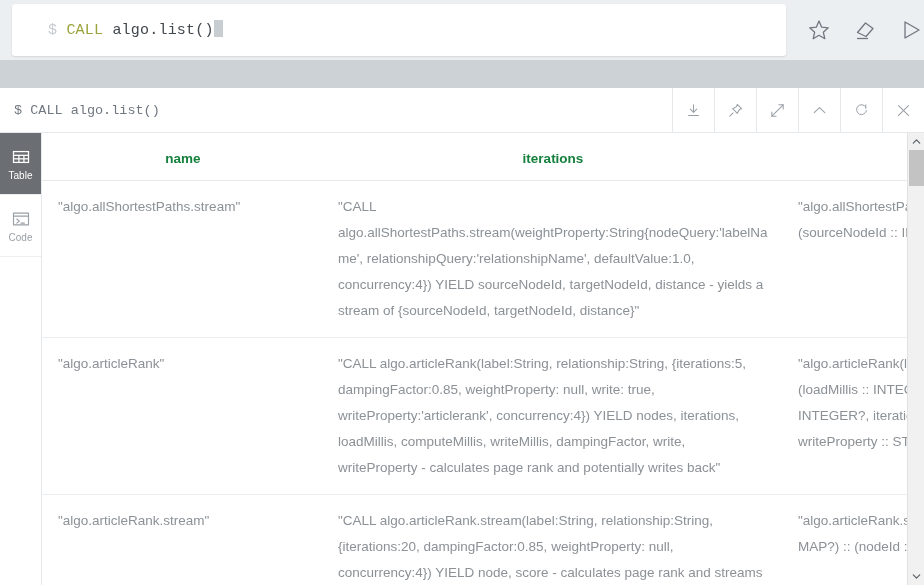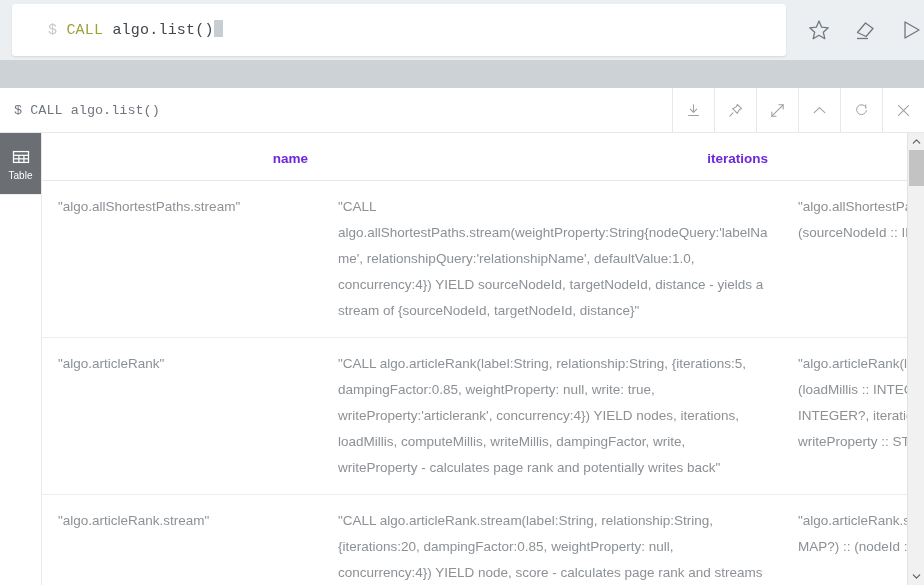--- a/index.html
+++ b/index.html
@@ -167,24 +167,24 @@
     flex: 1 1 auto;
     overflow: hidden;
   }
   table.results {
     width: 1320px;
     border-collapse: collapse;
     table-layout: fixed;
     font-size: 13.5px;
   }
   table.results th {
-    text-align: right;
+    text-align: center;
     font-weight: bold;
     font-size: 13.5px;
-    color: #6d28d9;
+    color: #15803d;
     padding: 18px 14px 14px 16px;
     vertical-align: top;
     border-bottom: 1px solid #e6e9ec;
     background: #fff;
   }
   table.results td {
     vertical-align: top;
     color: #8c9196;
     padding: 13px 14px 13px 16px;
     border-bottom: 1px solid #eceff1;
@@ -320,20 +320,31 @@
           <span>
             <svg width="20" height="20" viewBox="0 0 24 24" fill="none" stroke="currentColor" stroke-width="1.5">
               <rect x="3" y="5.5" width="18" height="13"></rect>
               <line x1="3" y1="10" x2="21" y2="10"></line>
               <line x1="3" y1="14.2" x2="21" y2="14.2"></line>
               <line x1="9.5" y1="10" x2="9.5" y2="18.5"></line>
               <line x1="15.5" y1="10" x2="15.5" y2="18.5"></line>
             </svg>
           </span>
           <span class="vlabel">Table</span>
+        </div>
+        <div class="vitem">
+          <span>
+            <svg width="20" height="20" viewBox="0 0 24 24" fill="none" stroke="currentColor" stroke-width="1.4" stroke-linecap="round" stroke-linejoin="round">
+              <rect x="3" y="5" width="18" height="14"></rect>
+              <line x1="3" y1="8.5" x2="21" y2="8.5"></line>
+              <polyline points="7,12 10,14.5 7,17"></polyline>
+              <line x1="12" y1="17" x2="16" y2="17"></line>
+            </svg>
+          </span>
+          <span class="vlabel">Code</span>
         </div>
       </div>
 
       <div class="table-scroll">
         <table class="results">
           <colgroup>
             <col class="c-name">
               <col class="c-desc">
               <col class="c-sig">
           </colgroup>

